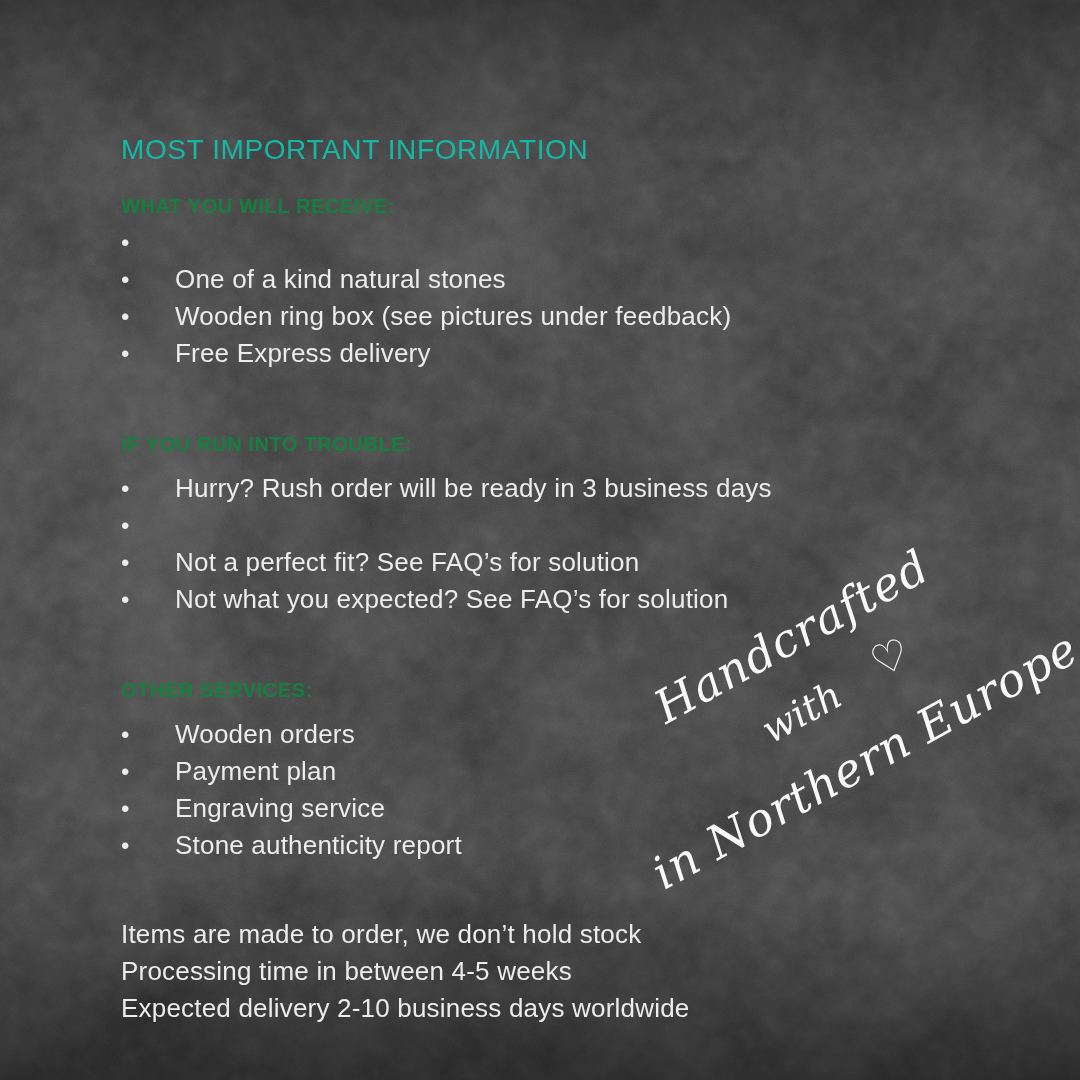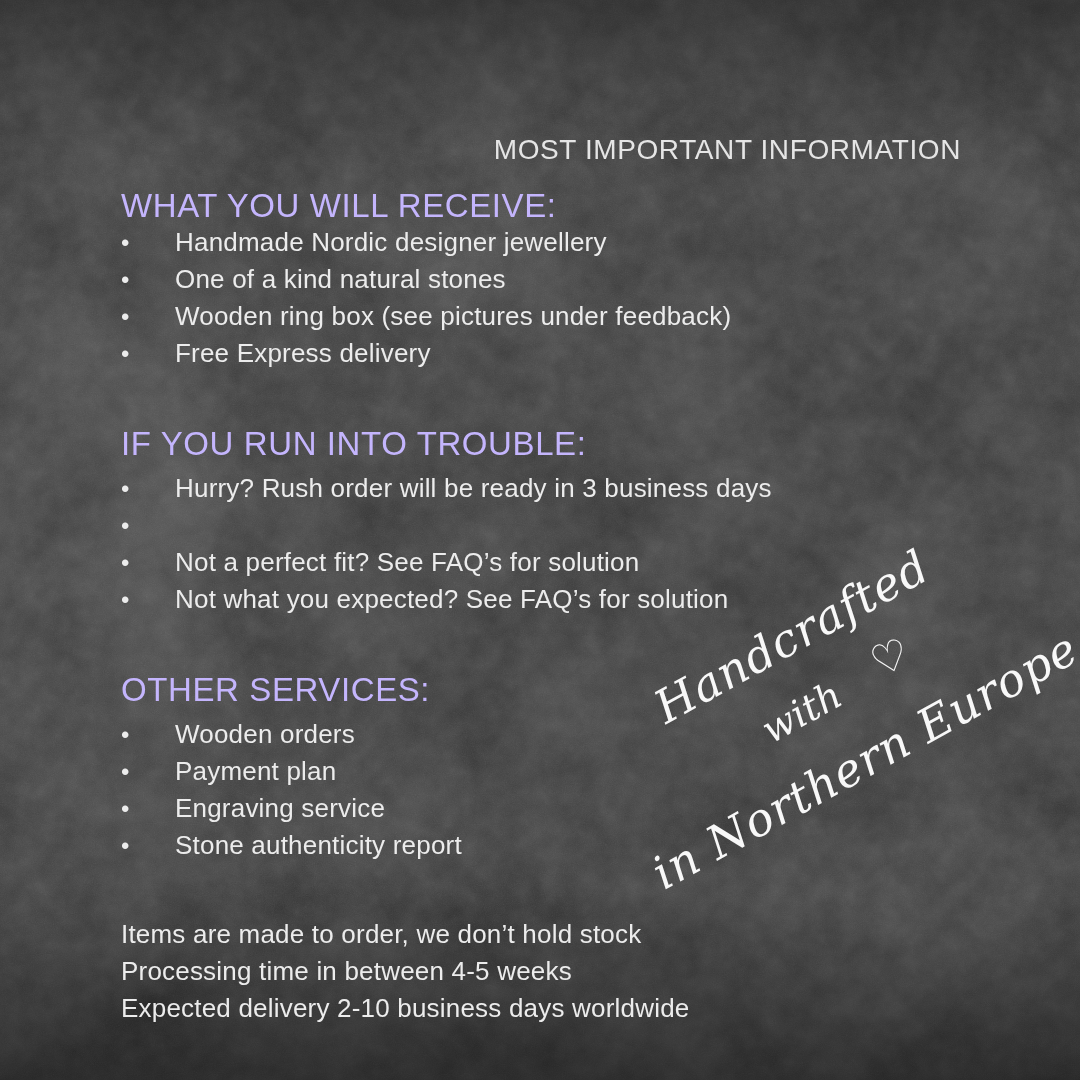--- a/index.html
+++ b/index.html
@@ -23,25 +23,26 @@
       radial-gradient(300px 260px at 86% 88%, rgba(255,255,255,0.03), rgba(255,255,255,0) 70%),
       radial-gradient(1500px 1300px at 44% 42%, rgba(0,0,0,0) 52%, rgba(0,0,0,0.52) 100%),
       linear-gradient(to bottom, rgba(0,0,0,0.28), rgba(0,0,0,0) 14%, rgba(0,0,0,0) 82%, rgba(0,0,0,0.4));
   }
   .content {
     position: absolute; left: 121px; top: 132px; width: 840px;
     color: #ececec; z-index: 2;
   }
   .title {
     font-size: 28px; line-height: 36px; letter-spacing: 0.6px;
-    color: #e5e5e5; margin: 0 0 20px 0; text-align: right;
+    color: #14b8a6; margin: 0 0 20px 0;
   }
   .heading {
-    font-size: 33px; line-height: 36px; letter-spacing: 0.6px;
-    color: #c4b5fd;
+    font-size: 20px; line-height: 36px; letter-spacing: 0.6px;
+    color: #15803d;
+    font-weight: bold;
   }
   section.spaced { margin-top: 54px; }
   section.spaced .heading { margin-bottom: 8px; }
   .list { list-style: none; margin: 0; padding: 0; }
   .item {
     display: flex; align-items: baseline;
     font-size: 26px; line-height: 37px; letter-spacing: 0.2px;
     color: #ececec;
   }
   .dot { flex: 0 0 54px; width: 54px; font-size: 24px; }
@@ -107,21 +108,20 @@
 
   <div class="content">
 
     <div class="title">MOST IMPORTANT INFORMATION</div>
 
     <section>
       <div class="heading">WHAT YOU WILL RECEIVE:</div>
       <ul class="list">
         <li class="item">
           <span class="dot">•</span>
-          <span class="txt">Handmade Nordic designer jewellery</span>
         </li>
         <li class="item">
           <span class="dot">•</span>
           <span class="txt">One of a kind natural stones</span>
         </li>
         <li class="item">
           <span class="dot">•</span>
           <span class="txt">Wooden ring box (see pictures under feedback)</span>
         </li>
         <li class="item">

